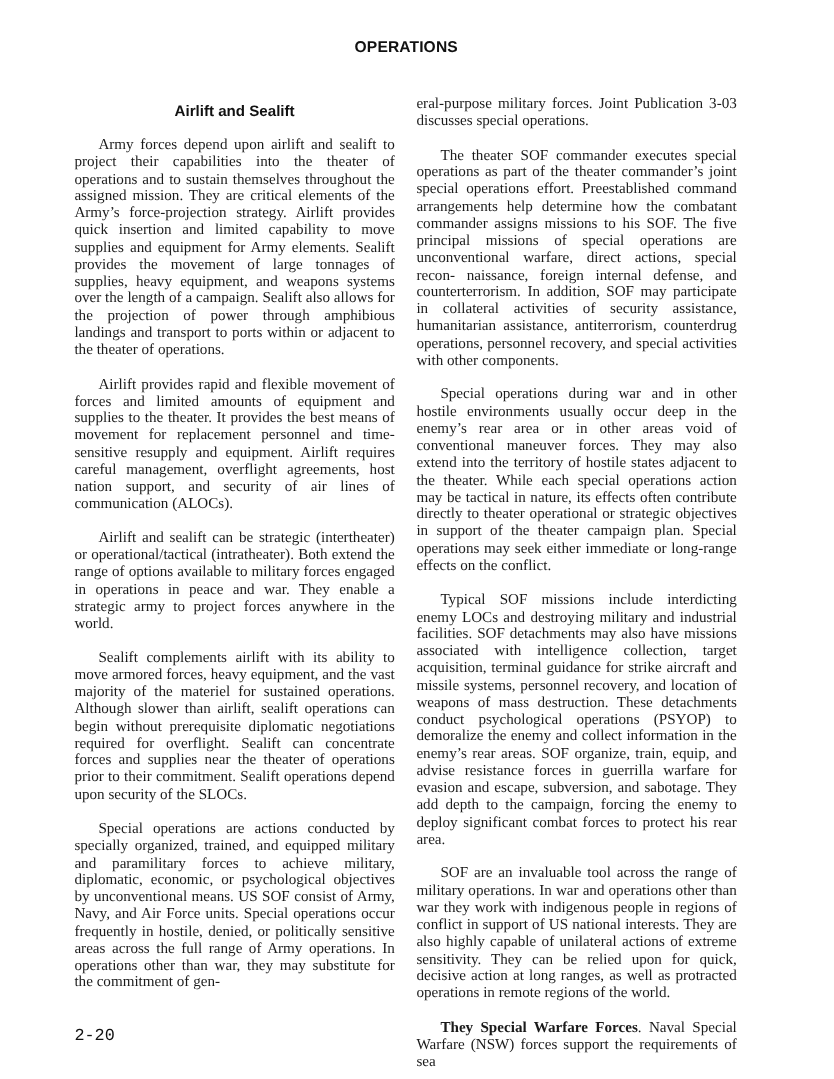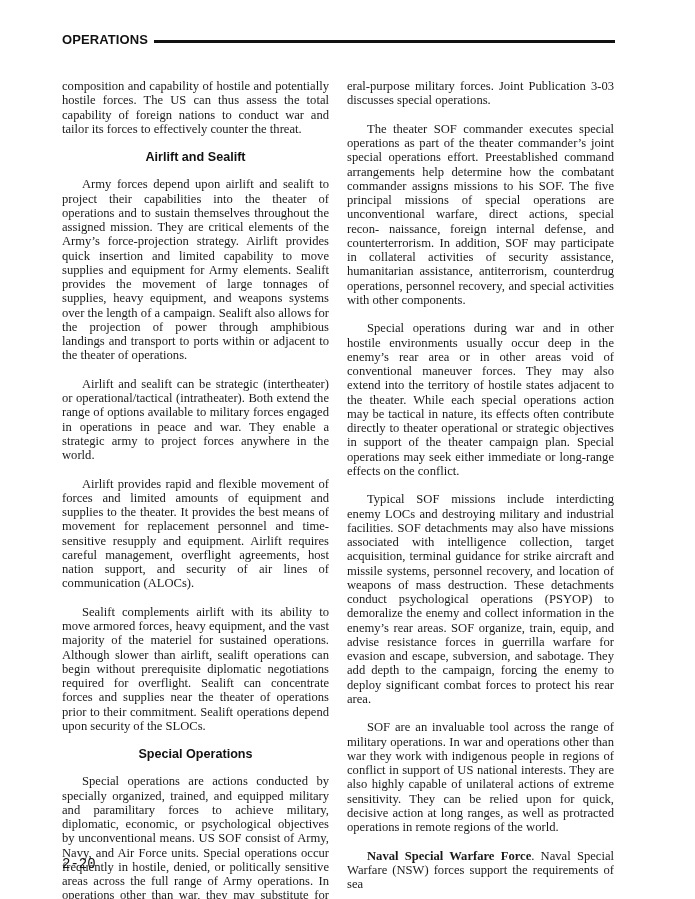--- a/index.html
+++ b/index.html
@@ -1,17 +1,17 @@
 <!DOCTYPE html>
 <html><head>
 <meta charset="utf-8">
 <style>
   html, body { margin: 0; padding: 0; background: #ffffff; }
   body { width: 695px; height: 899px; position: relative; overflow: hidden; color: #1a1a1a; }
-  .header { position: absolute; left: 62px; top: 31px; width: 553px; height: 16px; display: flex; align-items: center; }
+  .header { position: absolute; left: 62px; top: 31px; width: 553px; height: 16px; display: flex; align-items: center; flex-direction: column; }
   .header-title { font-family: "Liberation Sans", sans-serif; font-weight: bold; font-size: 13px; letter-spacing: 0.1px; white-space: nowrap; color: #111; }
   .header-rule { flex: 1; height: 3px; background: #111; margin-left: 6px; margin-top: 4px; }
   .col { position: absolute; top: 79px; font-family: "Liberation Serif", serif; font-size: 12.6px; line-height: 14.25px; text-align: justify; hyphens: none; }
   .col-left { left: 62px; width: 267px; }
   .col-right { left: 347px; width: 267px; }
   .col p { margin: 0 0 14.25px 0; }
   .col p.indent { text-indent: 20px; }
   .col h2 { font-family: "Liberation Sans", sans-serif; font-weight: bold; font-size: 12.6px; margin: 7px 0 1px 0; line-height: 15px; text-align: center; color: #111; }
   .col h2 + p { margin-top: 12px; }
   .runin { font-weight: bold; }
@@ -19,32 +19,30 @@
 </style>
 </head>
 <body>
 
 <div class="header">
   <span class="header-title">OPERATIONS</span>
   <span class="header-rule"></span>
 </div>
 
 <div class="col col-left">
-  <p>composition and capability of hostile and potentially hostile forces. The US can thus assess the total capability of foreign nations to conduct war and tailor its forces to effectively counter the threat.</p>
   <h2>Airlift and Sealift</h2>
   <p class="indent">Army forces depend upon airlift and sealift to project their capabilities into the theater of operations and to sustain themselves throughout the assigned mission. They are critical elements of the Army’s force-projection strategy. Airlift provides quick insertion and limited capability to move supplies and equipment for Army elements. Sealift provides the movement of large tonnages of supplies, heavy equipment, and weapons systems over the length of a campaign. Sealift also allows for the projection of power through amphibious landings and transport to ports within or adjacent to the theater of operations.</p>
+  <p class="indent">Airlift provides rapid and flexible movement of forces and limited amounts of equipment and supplies to the theater. It provides the best means of movement for replacement personnel and time-sensitive resupply and equipment. Airlift requires careful management, overflight agreements, host nation support, and security of air lines of communication (ALOCs).</p>
   <p class="indent">Airlift and sealift can be strategic (intertheater) or operational/tactical (intratheater). Both extend the range of options available to military forces engaged in operations in peace and war. They enable a strategic army to project forces anywhere in the world.</p>
-  <p class="indent">Airlift provides rapid and flexible movement of forces and limited amounts of equipment and supplies to the theater. It provides the best means of movement for replacement personnel and time-sensitive resupply and equipment. Airlift requires careful management, overflight agreements, host nation support, and security of air lines of communication (ALOCs).</p>
   <p class="indent">Sealift complements airlift with its ability to move armored forces, heavy equipment, and the vast majority of the materiel for sustained operations. Although slower than airlift, sealift operations can begin without prerequisite diplomatic negotiations required for overflight. Sealift can concentrate forces and supplies near the theater of operations prior to their commitment. Sealift operations depend upon security of the SLOCs.</p>
-  <h2>Special Operations</h2>
   <p class="indent">Special operations are actions conducted by specially organized, trained, and equipped military and paramilitary forces to achieve military, diplomatic, economic, or psychological objectives by unconventional means. US SOF consist of Army, Navy, and Air Force units. Special operations occur frequently in hostile, denied, or politically sensitive areas across the full range of Army operations. In operations other than war, they may substitute for the commitment of gen-</p>
 </div>
 
 <div class="col col-right">
   <p>eral-purpose military forces. Joint Publication 3-03 discusses special operations.</p>
   <p class="indent">The theater SOF commander executes special operations as part of the theater commander’s joint special operations effort. Preestablished command arrangements help determine how the combatant commander assigns missions to his SOF. The five principal missions of special operations are unconventional warfare, direct actions, special recon- naissance, foreign internal defense, and counterterrorism. In addition, SOF may participate in collateral activities of security assistance, humanitarian assistance, antiterrorism, counterdrug operations, personnel recovery, and special activities with other components.</p>
   <p class="indent">Special operations during war and in other hostile environments usually occur deep in the enemy’s rear area or in other areas void of conventional maneuver forces. They may also extend into the territory of hostile states adjacent to the theater. While each special operations action may be tactical in nature, its effects often contribute directly to theater operational or strategic objectives in support of the theater campaign plan. Special operations may seek either immediate or long-range effects on the conflict.</p>
   <p class="indent">Typical SOF missions include interdicting enemy LOCs and destroying military and industrial facilities. SOF detachments may also have missions associated with intelligence collection, target acquisition, terminal guidance for strike aircraft and missile systems, personnel recovery, and location of weapons of mass destruction. These detachments conduct psychological operations (PSYOP) to demoralize the enemy and collect information in the enemy’s rear areas. SOF organize, train, equip, and advise resistance forces in guerrilla warfare for evasion and escape, subversion, and sabotage. They add depth to the campaign, forcing the enemy to deploy significant combat forces to protect his rear area.</p>
   <p class="indent">SOF are an invaluable tool across the range of military operations. In war and operations other than war they work with indigenous people in regions of conflict in support of US national interests. They are also highly capable of unilateral actions of extreme sensitivity. They can be relied upon for quick, decisive action at long ranges, as well as protracted operations in remote regions of the world.</p>
-  <p class="indent"><span class="runin">Naval Special Warfare Force</span><span>. Naval Special Warfare (NSW) forces support the requirements of sea</span></p>
+  <p class="indent"><span class="runin">They Special Warfare Forces</span><span>. Naval Special Warfare (NSW) forces support the requirements of sea</span></p>
 </div>
 
 <div class="page-number">2-20</div>
 
 </body></html>

